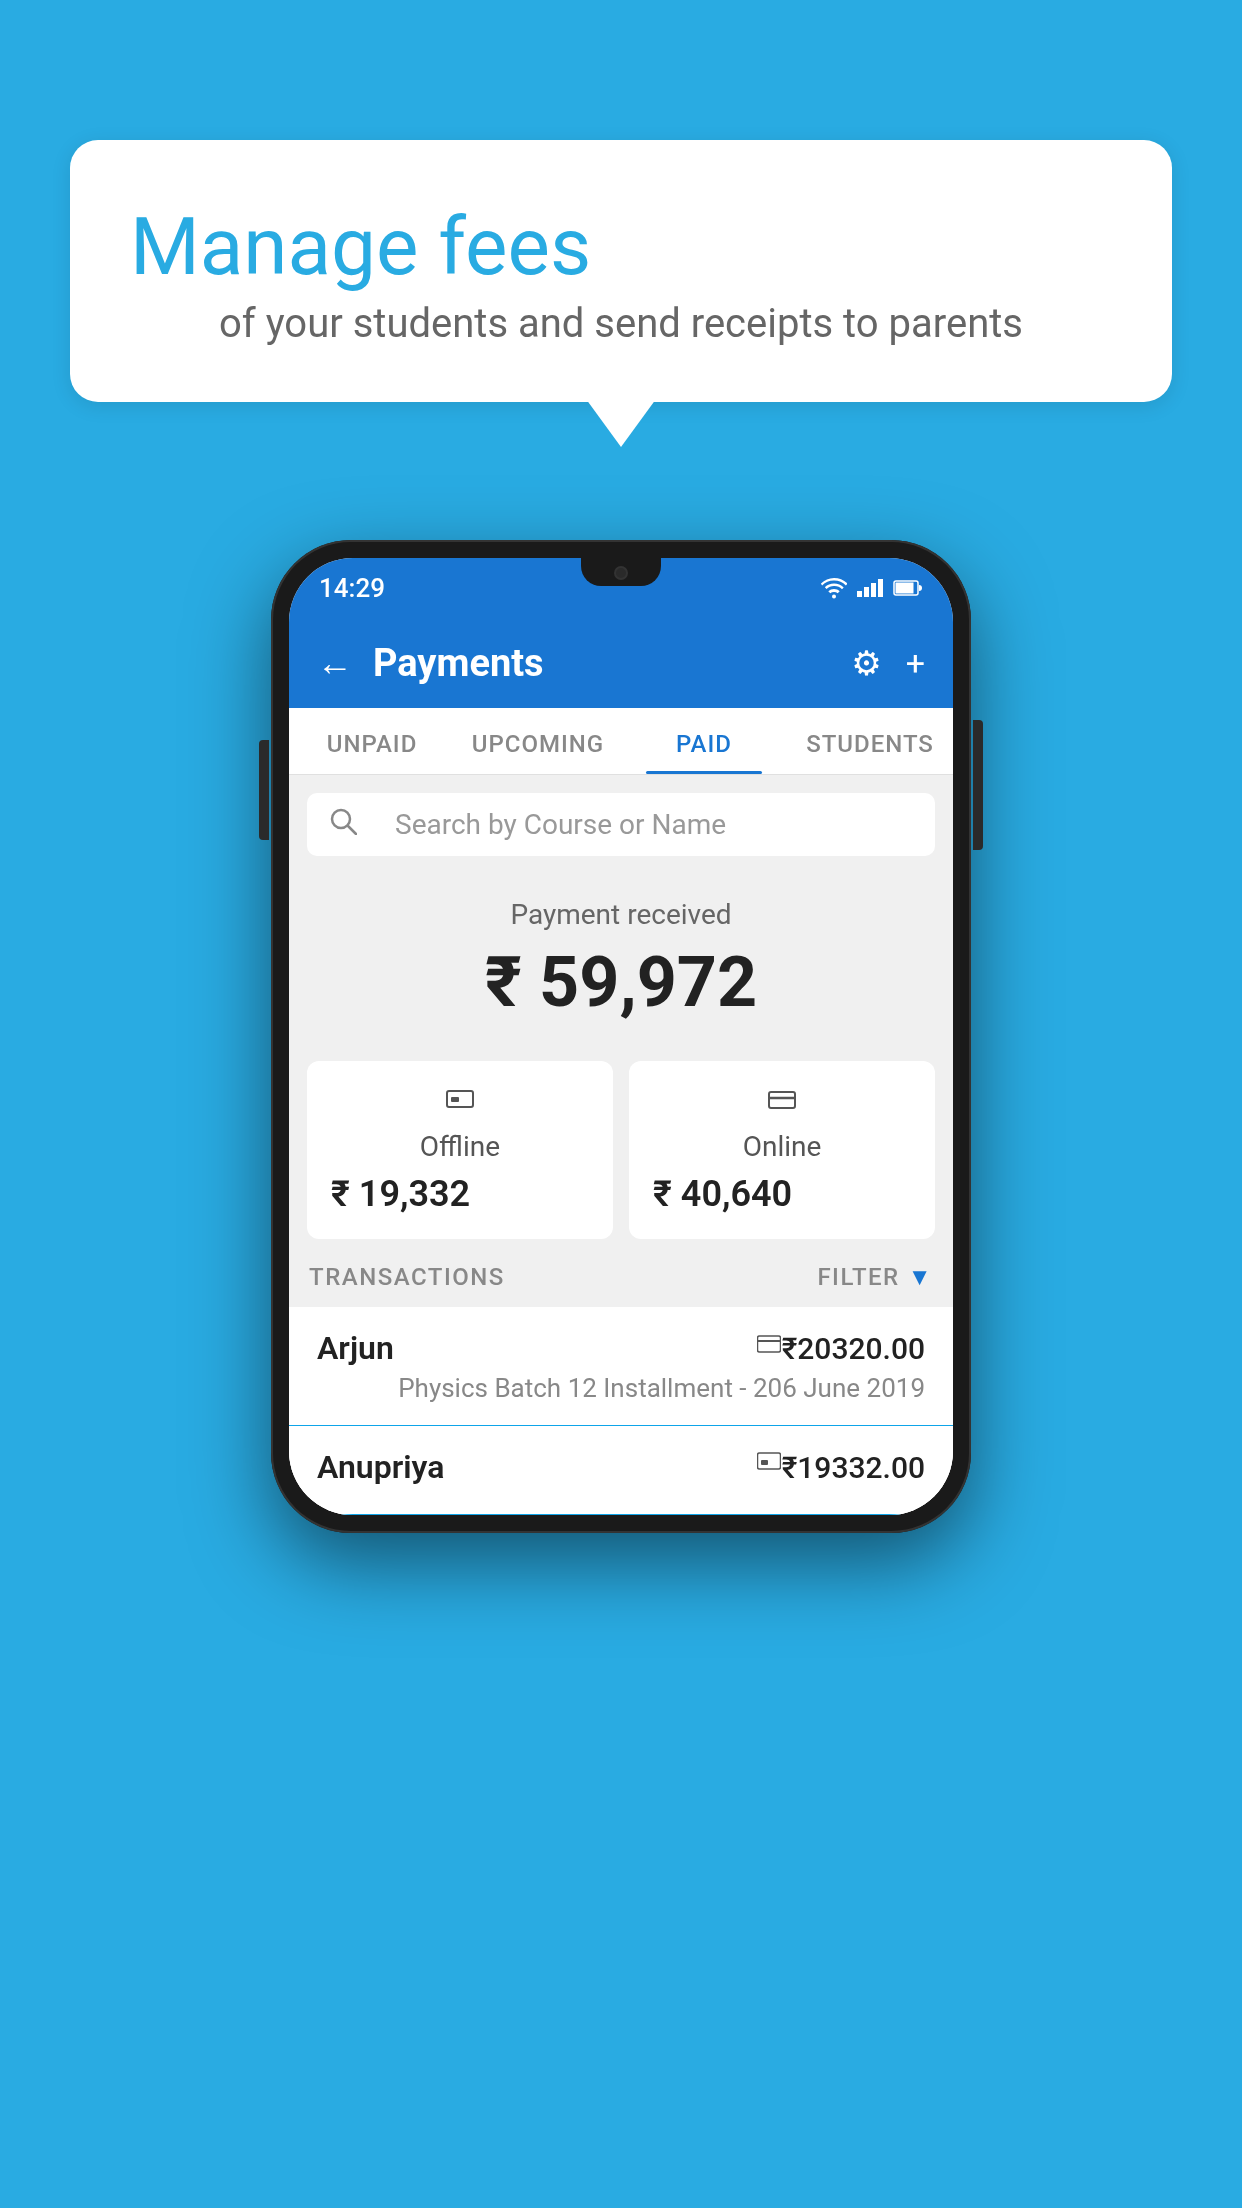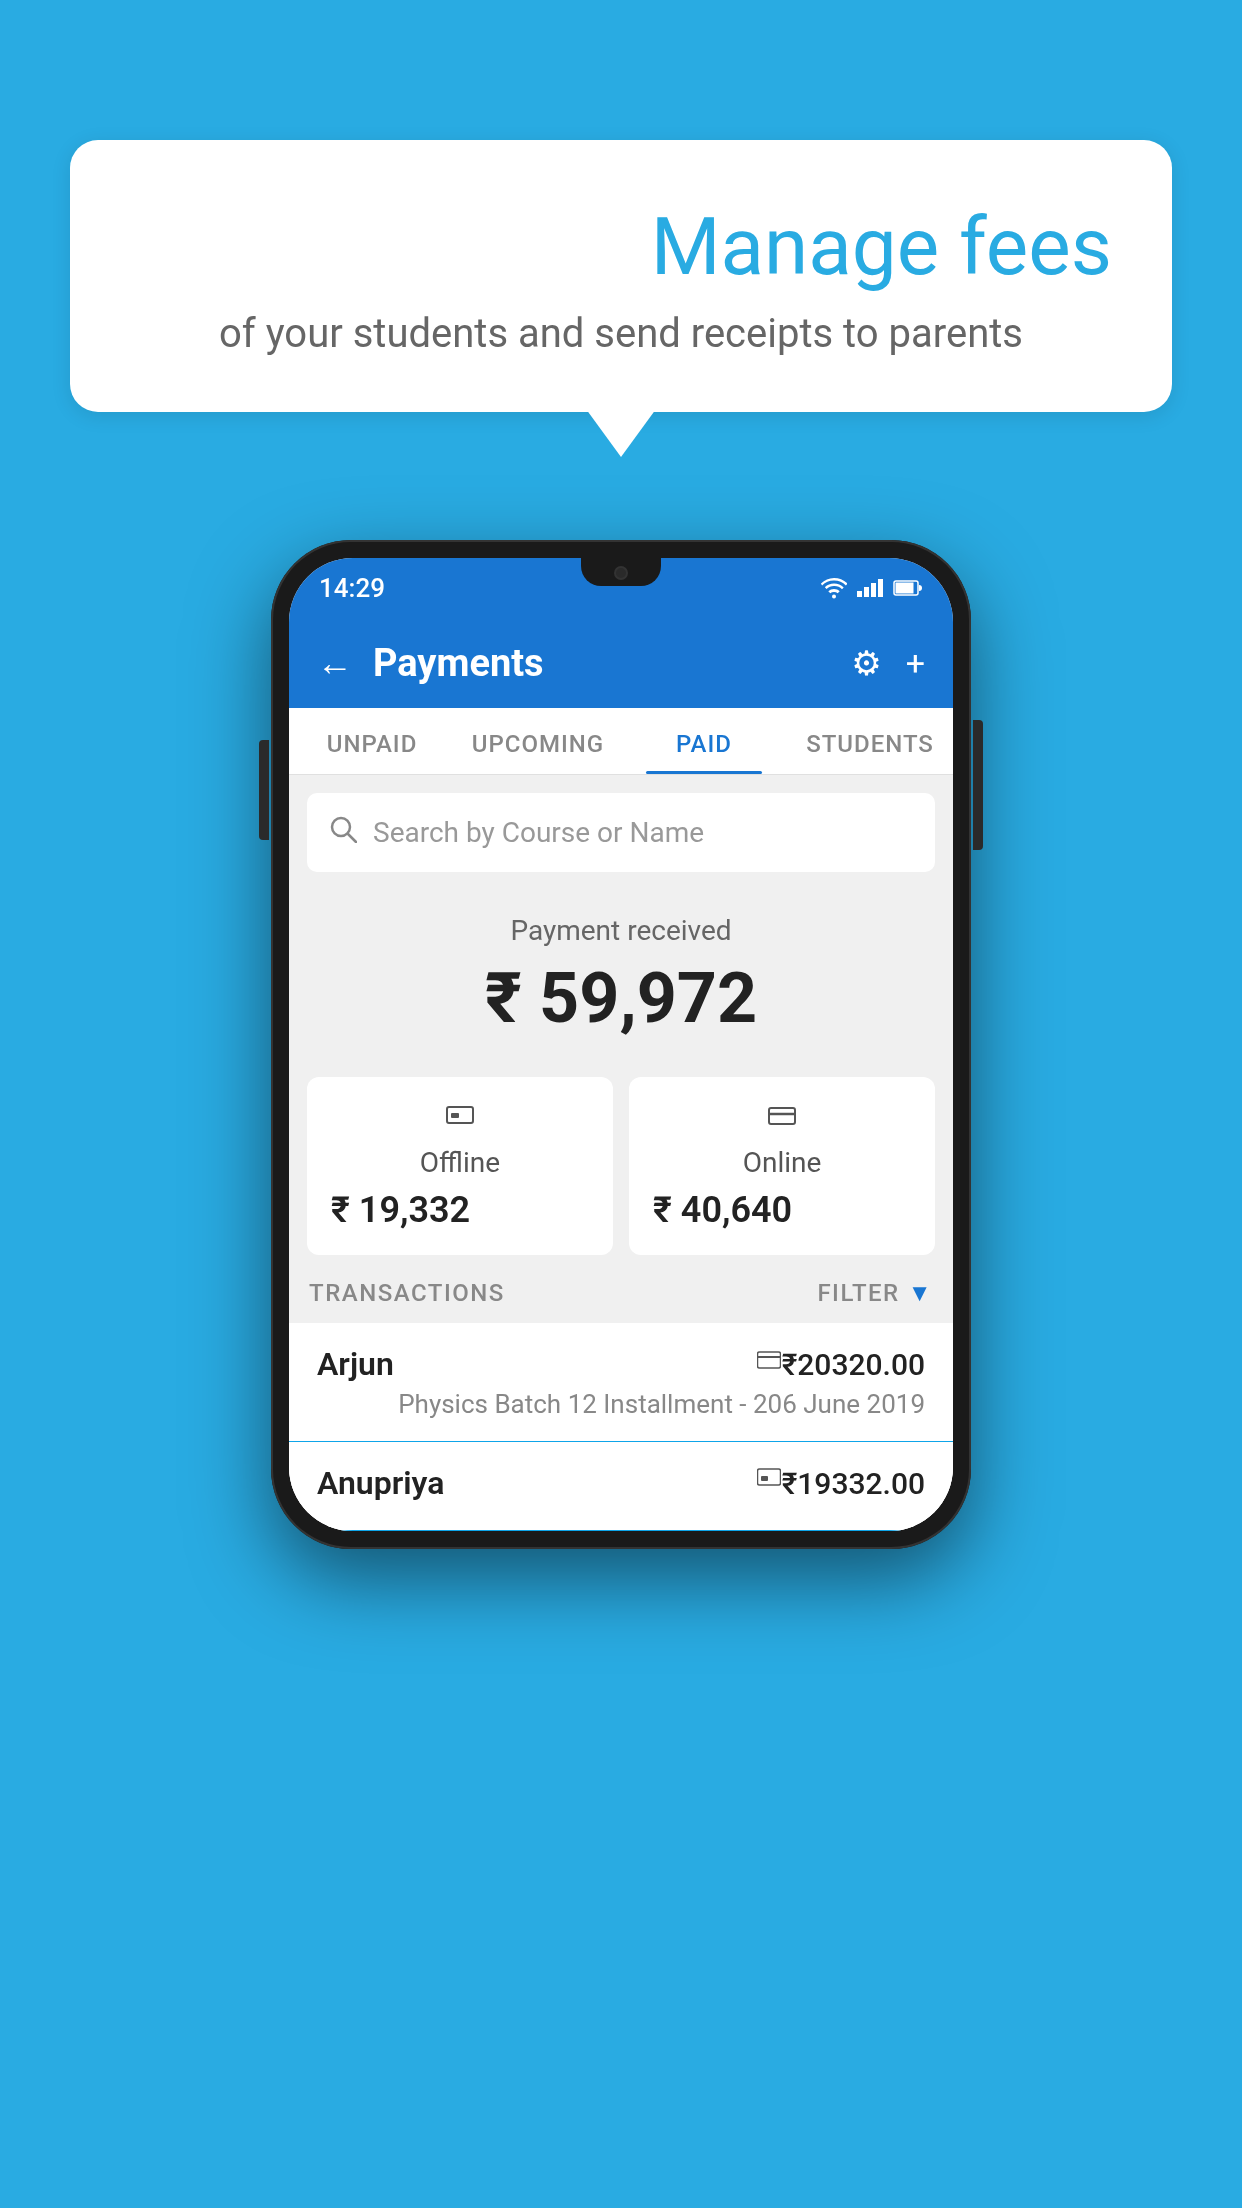--- a/index.html
+++ b/index.html
@@ -34,22 +34,22 @@
       width: 0;
       height: 0;
       border-left: 35px solid transparent;
       border-right: 35px solid transparent;
       border-top: 48px solid white;
     }
     .bubble-title {
       font-size: 80px;
       font-weight: 400;
       color: #29ABE2;
-      text-align: right;
-      margin-bottom: 16px;
+      text-align: left;
+      margin-bottom: 6px;
     }
     .bubble-subtitle {
       font-size: 40px;
       color: #666;
       text-align: center;
       font-weight: 400;
     }
 
     
     .phone-wrapper {
@@ -208,21 +208,22 @@
       background: #f0f0f0;
     }
 
     
     .search-bar {
       background: white;
       margin: 18px 18px 12px;
       border-radius: 10px;
       display: flex;
       align-items: center;
-      padding: 22px 22px;
+      padding: 14px 22px;
+      gap: 22px;
     }
     .search-icon-wrap {
       color: #888;
       font-size: 30px;
       margin-right: 16px;
     }
     .search-input-text {
       font-size: 28px;
       color: #999;
     }

